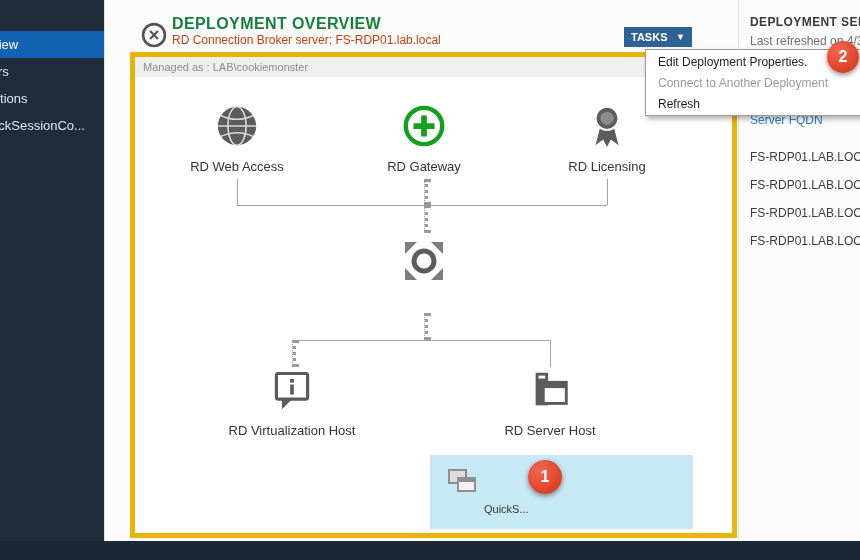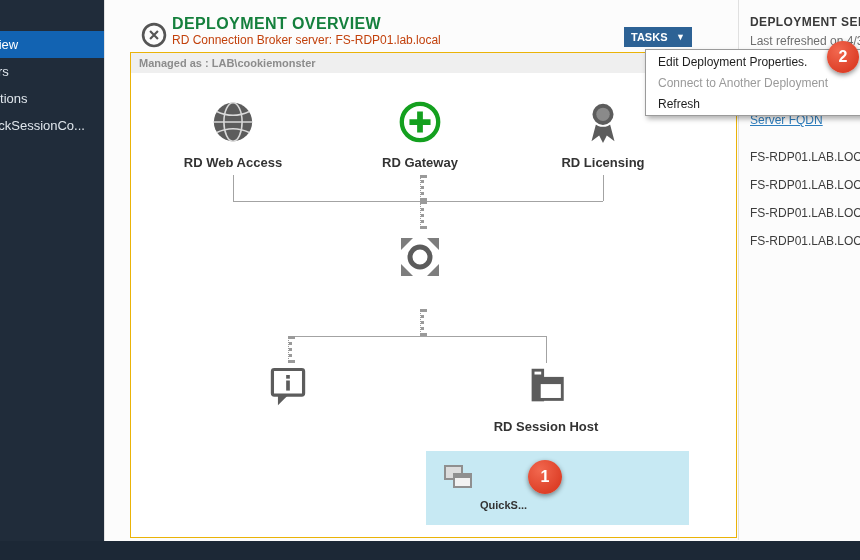--- a/index.html
+++ b/index.html
@@ -46,28 +46,28 @@
            box-shadow:0 2px 5px rgba(0,0,0,0.45); z-index:20; }
   .badge-2 { left:827px; top:41px; width:32px; height:32px; font-size:16px; }
   .badge-1 { left:528px; top:460px; width:34px; height:34px; font-size:16px; }
 
   
   .right-divider { position:absolute; left:738px; top:0; width:1px; height:540px; background:#e0e0e0; }
   .right-title { position:absolute; left:750px; top:15px; font-size:12px; font-weight:bold;
                  color:#3a3a3a; letter-spacing:0.4px; white-space:nowrap; }
   .right-sub { position:absolute; left:750px; top:34px; font-size:12px; color:#6e6e6e; white-space:nowrap; }
   .right-col-header { position:absolute; left:750px; top:113px; font-size:12px; color:#2d7dbd;
-                      white-space:nowrap; cursor:pointer;text-decoration:underline; }
+                      white-space:nowrap; cursor:pointer; }
   .right-row { position:absolute; left:750px; font-size:12px; color:#3c3c3c; white-space:nowrap; cursor:pointer; }
   .right-row.r0 { top:150px; } .right-row.r1 { top:178px; }
   .right-row.r2 { top:206px; } .right-row.r3 { top:234px; }
 
   
   .diagram { position:absolute; left:130px; top:52px; width:607px; height:486px;
-             background:#ffffff; border:1px solid #eab308; overflow:hidden;font-weight:bold; }
+             background:#ffffff; border:5px solid #eab308; overflow:hidden; }
   .managed-bar { position:absolute; left:0; top:0; right:0; height:20px; background:#efefef;
                  font-size:11px; color:#8c8c8c; line-height:20px; padding-left:8px; white-space:nowrap; }
 
   .node { position:absolute; width:160px; text-align:center; cursor:pointer; }
   .node-icon { display:inline-block; }
   .node-label { font-size:13px; color:#333333; margin-top:6px; white-space:nowrap; }
 
   .node-web    { left:22px;  top:46px; }
   .node-gw     { left:209px; top:46px; }
   .node-lic    { left:392px; top:46px; }
@@ -214,32 +214,33 @@
 
     <div class="node node-virt">
       <span class="node-icon">
         <svg width="44" height="46" viewBox="0 0 48 50">
           <rect x="7" y="7" width="34" height="28" rx="2" fill="#ffffff" stroke="#5c5c5c" stroke-width="3.5"></rect>
           <polygon points="13,35 13,46 24,35" fill="#5c5c5c"></polygon>
           <rect x="22" y="13" width="4" height="4" fill="#5c5c5c"></rect>
           <rect x="22" y="19" width="4" height="11" fill="#5c5c5c"></rect>
         </svg>
       </span>
+      <div class="node-label">RD Virtualization Host</div>
     </div>
 
     <div class="node node-sess">
       <span class="node-icon">
         <svg width="46" height="46" viewBox="0 0 48 48">
           <rect x="9" y="6" width="13" height="34" fill="#5c5c5c"></rect>
           <rect x="12" y="9" width="7" height="3" fill="#ffffff"></rect>
           <rect x="17" y="16" width="24" height="22" fill="#ffffff" stroke="#5c5c5c" stroke-width="3"></rect>
           <rect x="17" y="16" width="24" height="6" fill="#5c5c5c"></rect>
         </svg>
       </span>
-      <div class="node-label">RD Session Host</div>
+      <div class="node-label">RD Server Host</div>
     </div>
 
     <div class="collection-highlight">
       <span class="collection-icon">
         <svg width="34" height="30" viewBox="0 0 34 30">
           <rect x="3" y="3" width="17" height="13" fill="#dcdcdc" stroke="#8f8f8f" stroke-width="2"></rect>
           <rect x="12" y="11" width="17" height="13" fill="#f2f2f2" stroke="#8f8f8f" stroke-width="2"></rect>
           <rect x="12" y="11" width="17" height="4" fill="#8f8f8f"></rect>
         </svg>
       </span>

